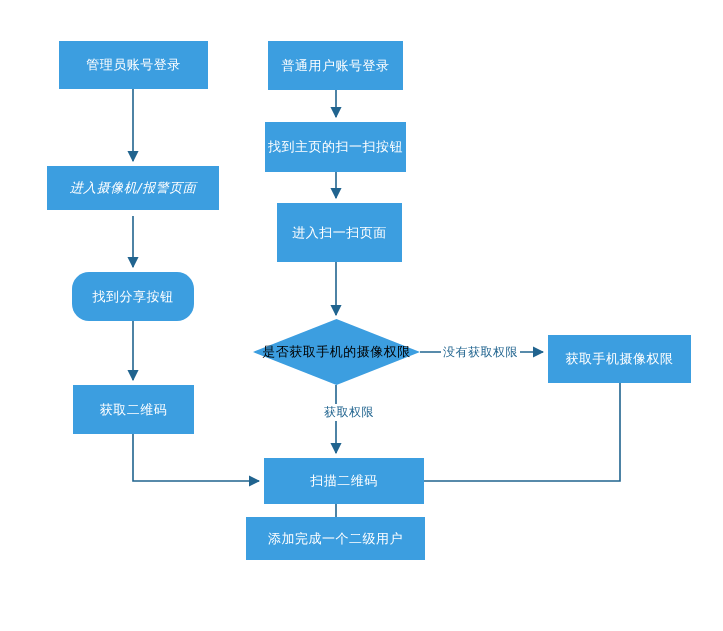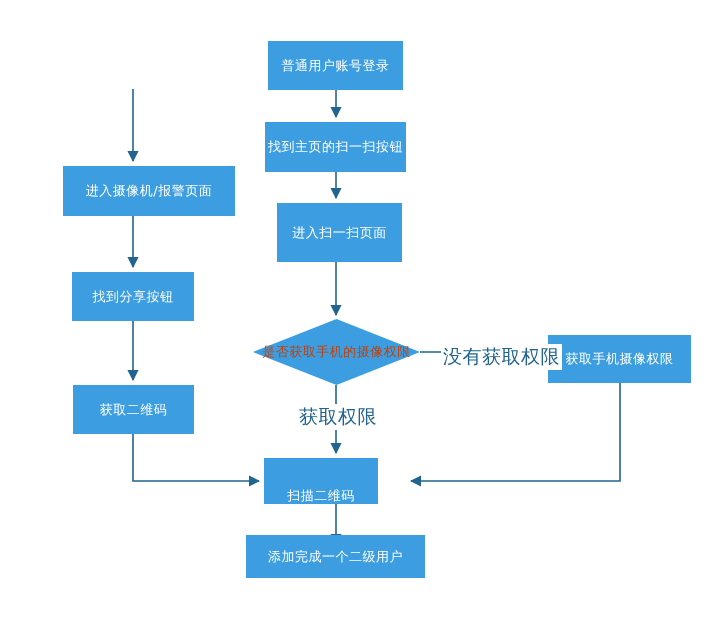--- a/index.html
+++ b/index.html
@@ -47,29 +47,29 @@
   .diamond-shape {
     position: absolute;
     left: 0;
     top: 0;
     width: 100%;
     height: 100%;
   }
   .diamond-label {
     position: relative;
     z-index: 2;
-    color: #c2410c;
+    color: #000000;
     font-size: 13px;
     letter-spacing: 0.5px;
     white-space: nowrap;
   }
   .edge-label {
     position: absolute;
     color: #21648f;
-    font-size: 19px;
+    font-size: 12px;
     letter-spacing: 0.5px;
     white-space: nowrap;
     background: #ffffff;
     padding: 0 2px;
   }
 </style>
 </head>
 <body>
 
 <div id="canvas">
@@ -99,26 +99,29 @@
       <path d="M 420 352 L 543 352" marker-end="url(#arrow)"></path>
 
       <path d="M 336 385 L 336 453" marker-end="url(#arrow)"></path>
 
       <path d="M 620 375 L 620 481 L 411 481" marker-end="url(#arrow)"></path>
 
       <path d="M 336 504 L 336 544" marker-end="url(#arrow)"></path>
     </g>
   </svg>
 
+  <div class="node rect" style="left:59px; top:41px; width:149px; height:48px;">
+    <span>管理员账号登录</span>
+  </div>
 
-  <div class="node rect" style="left:63px; top:166px; width:172px; height:50px;">
+  <div class="node rect" style="left:47px; top:166px; width:172px; height:44px;font-style:italic;">
     <span>进入摄像机/报警页面</span>
   </div>
 
-  <div class="node rect" style="left:72px; top:272px; width:122px; height:49px;">
+  <div class="node rect" style="left:72px; top:272px; width:122px; height:49px;border-radius:17px;">
     <span>找到分享按钮</span>
   </div>
 
   <div class="node rect" style="left:268px; top:41px; width:135px; height:49px;">
     <span>普通用户账号登录</span>
   </div>
 
   <div class="node rect" style="left:73px; top:385px; width:121px; height:49px;">
     <span>获取二维码</span>
   </div>
@@ -135,25 +138,25 @@
     <svg class="diamond-shape" viewBox="0 0 167 66" preserveAspectRatio="none">
       <polygon points="83.5,0 167,33 83.5,66 0,33" fill="#3c9ee0"></polygon>
     </svg>
     <span class="diamond-label">是否获取手机的摄像权限</span>
   </div>
 
   <div class="node rect" style="left:548px; top:327px; width:143px; height:48px;margin-top:8px;">
     <span>获取手机摄像权限</span>
   </div>
 
-  <div class="node rect" style="left:264px; top:458px; width:114px; height:46px;align-items:flex-end;">
+  <div class="node rect" style="left:264px; top:458px; width:160px; height:46px;">
     <span>扫描二维码</span>
   </div>
 
-  <div class="node rect" style="left:246px; top:535px; width:179px; height:43px;">
+  <div class="node rect" style="left:246px; top:517px; width:179px; height:43px;">
     <span>添加完成一个二级用户</span>
   </div>
 
   <div class="edge-label" style="left:441px; top:344px;">没有获取权限</div>
 
-  <div class="edge-label" style="left:297px; top:404px;">获取权限</div>
+  <div class="edge-label" style="left:322px; top:404px;">获取权限</div>
 
 </div>
 
 </body></html>

